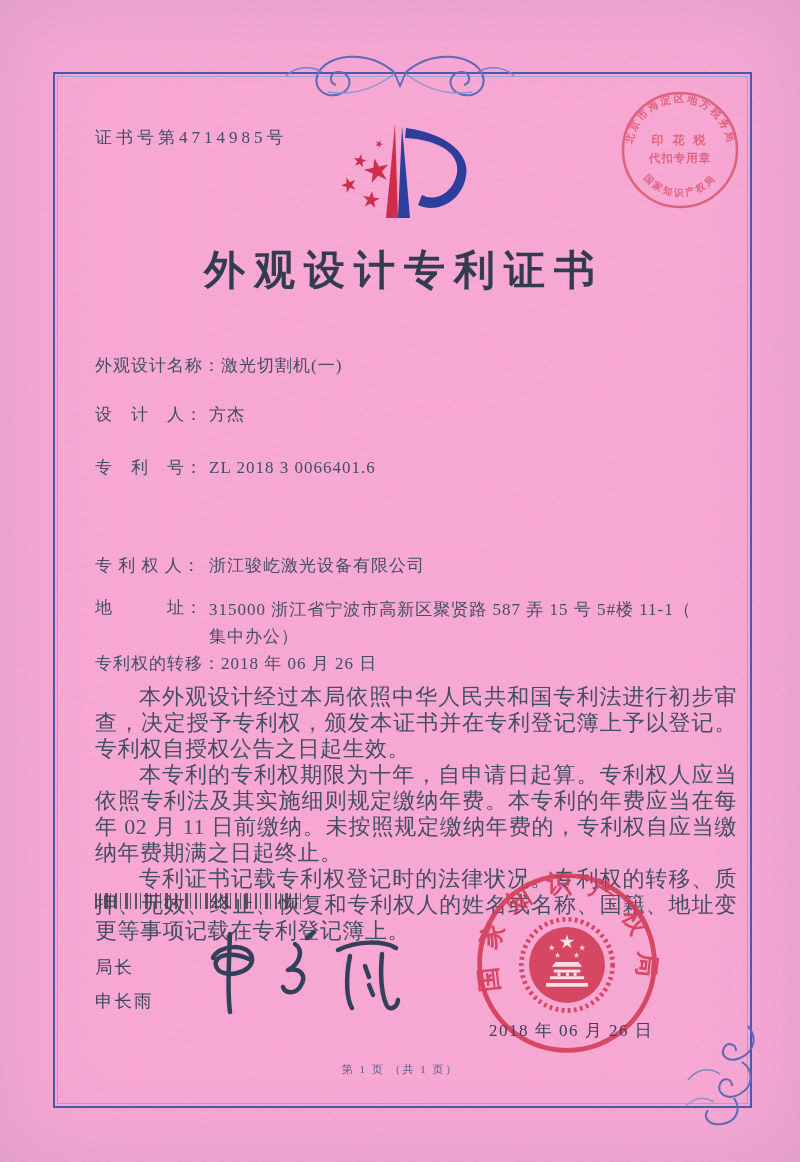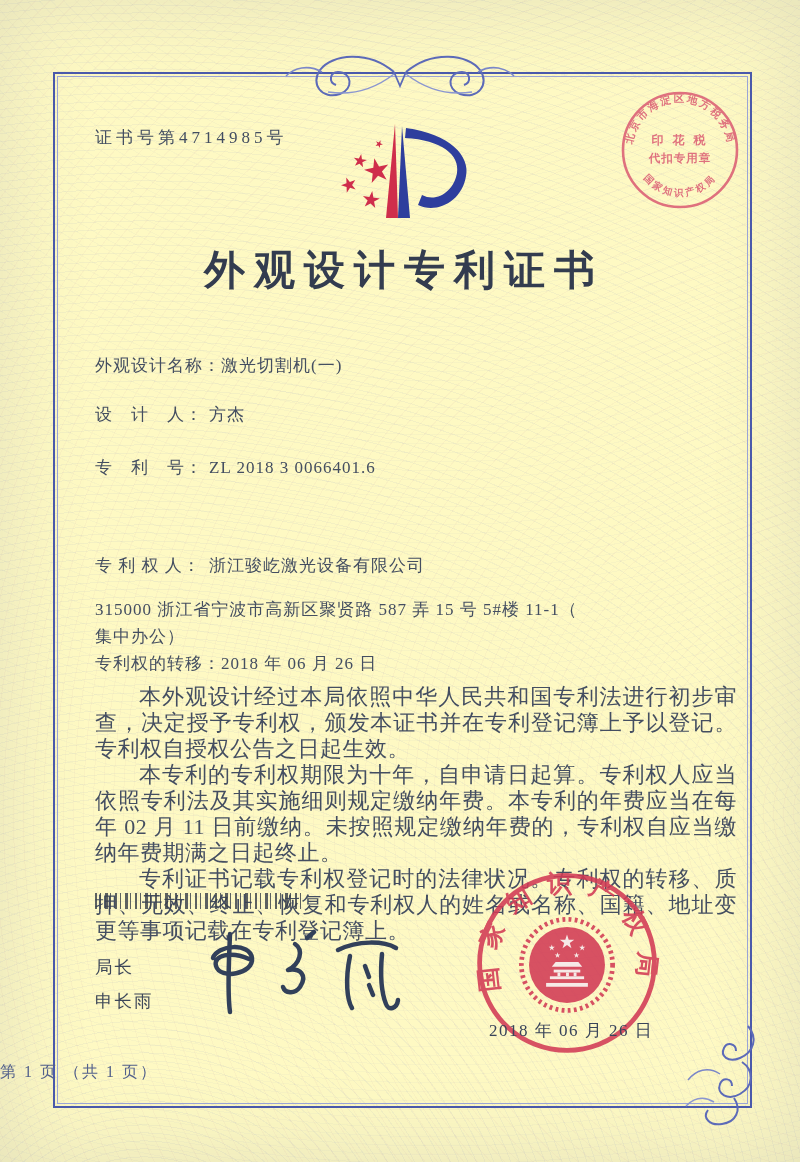--- a/index.html
+++ b/index.html
@@ -1,17 +1,17 @@
 <!DOCTYPE html>
 <html><head>
 <meta charset="utf-8">
 <style>
   html,body{margin:0;padding:0;}
   body{background:#e8eaef;font-family:"Liberation Serif","DejaVu Serif",serif;}
-  .page{position:relative;width:800px;height:1162px;background:#fef9c3;overflow:hidden;
+  .page{position:relative;width:800px;height:1162px;background:#f9a8d4;overflow:hidden;
         box-shadow:inset 0 0 90px rgba(90,100,140,.16);}
   .guilloche{position:absolute;inset:0;pointer-events:none;
     background-image:
       repeating-radial-gradient(circle at 18% 112%, rgba(150,160,195,.10) 0 1px, transparent 1px 8px),
       repeating-radial-gradient(circle at 108% 70%, rgba(200,150,165,.07) 0 1px, transparent 1px 10px),
       repeating-radial-gradient(circle at 55% -30%, rgba(150,160,195,.06) 0 1px, transparent 1px 9px);}
   .frame{position:absolute;left:53px;top:72px;width:695px;height:1032px;border:2px solid #4a59ab;}
   .frame-inner{position:absolute;inset:2px;border:1px solid #9aa4d6;}
   .ornament-top{position:absolute;left:276px;top:42px;width:248px;height:66px;}
   .ornament-corner{position:absolute;left:684px;top:1018px;width:84px;height:112px;}
@@ -31,21 +31,21 @@
   .paras p{margin:0;text-indent:2em;letter-spacing:.5px;}
   .barcode{position:absolute;left:95px;top:893px;width:207px;height:16px;opacity:.82;
     background:repeating-linear-gradient(90deg,#39404b 0 2px,transparent 2px 5px,#39404b 5px 6px,
       transparent 6px 10px,#39404b 10px 13px,transparent 13px 15px,#39404b 15px 16px,transparent 16px 20px);}
   .signer{position:absolute;left:95px;top:950px;font-size:17.5px;color:#3d4759;line-height:34px;letter-spacing:2px;}
   .signature{position:absolute;left:198px;top:918px;width:235px;height:105px;}
   .seal{position:absolute;left:472px;top:868px;width:190px;height:190px;}
   .seal-date{position:absolute;left:489px;top:1019px;font-size:17px;letter-spacing:1.5px;
              color:#39445a;z-index:5;}
   .tax-stamp{position:absolute;left:616px;top:86px;width:128px;height:128px;z-index:3;}
-  .footer{position:absolute;left:0;top:1062px;width:100%;text-align:left;font-size:16px;
+  .footer{position:absolute;left:0;top:1062px;width:100%;text-align:center;font-size:11px;
           letter-spacing:2px;color:#53618c;}
   svg text{font-family:"Liberation Serif","DejaVu Serif",serif;}
 </style>
 </head>
 <body>
 
 <div class="page">
   <div class="guilloche"></div>
 
   <div class="frame">
@@ -118,20 +118,21 @@
     <div class="frow" style="top:49px">
       <span class="lbl">设　计　人：</span><span class="val">方杰</span>
     </div>
     <div class="frow" style="top:102px">
       <span class="lbl">专　利　号：</span><span class="val">ZL 2018 3 0066401.6</span>
     </div>
     <div class="frow" style="top:200px">
       <span class="lbl">专 利 权 人：</span><span class="val">浙江骏屹激光设备有限公司</span>
     </div>
     <div class="frow addr" style="top:242px">
+      <span class="lbl">地　　　址：</span>
         <span class="val">315000 浙江省宁波市高新区聚贤路 587 弄 15 号 5#楼 11-1（
 集中办公）</span>
     </div>
     <div class="frow" style="top:298px;width:645px">
       <span class="lbl">专利权的转移：</span><span class="val">2018 年 06 月 26 日</span>
     </div>
   </div>
 
   <div class="paras">
     <p>本外观设计经过本局依照中华人民共和国专利法进行初步审查，决定授予专利权，颁发本证书并在专利登记簿上予以登记。专利权自授权公告之日起生效。</p>

